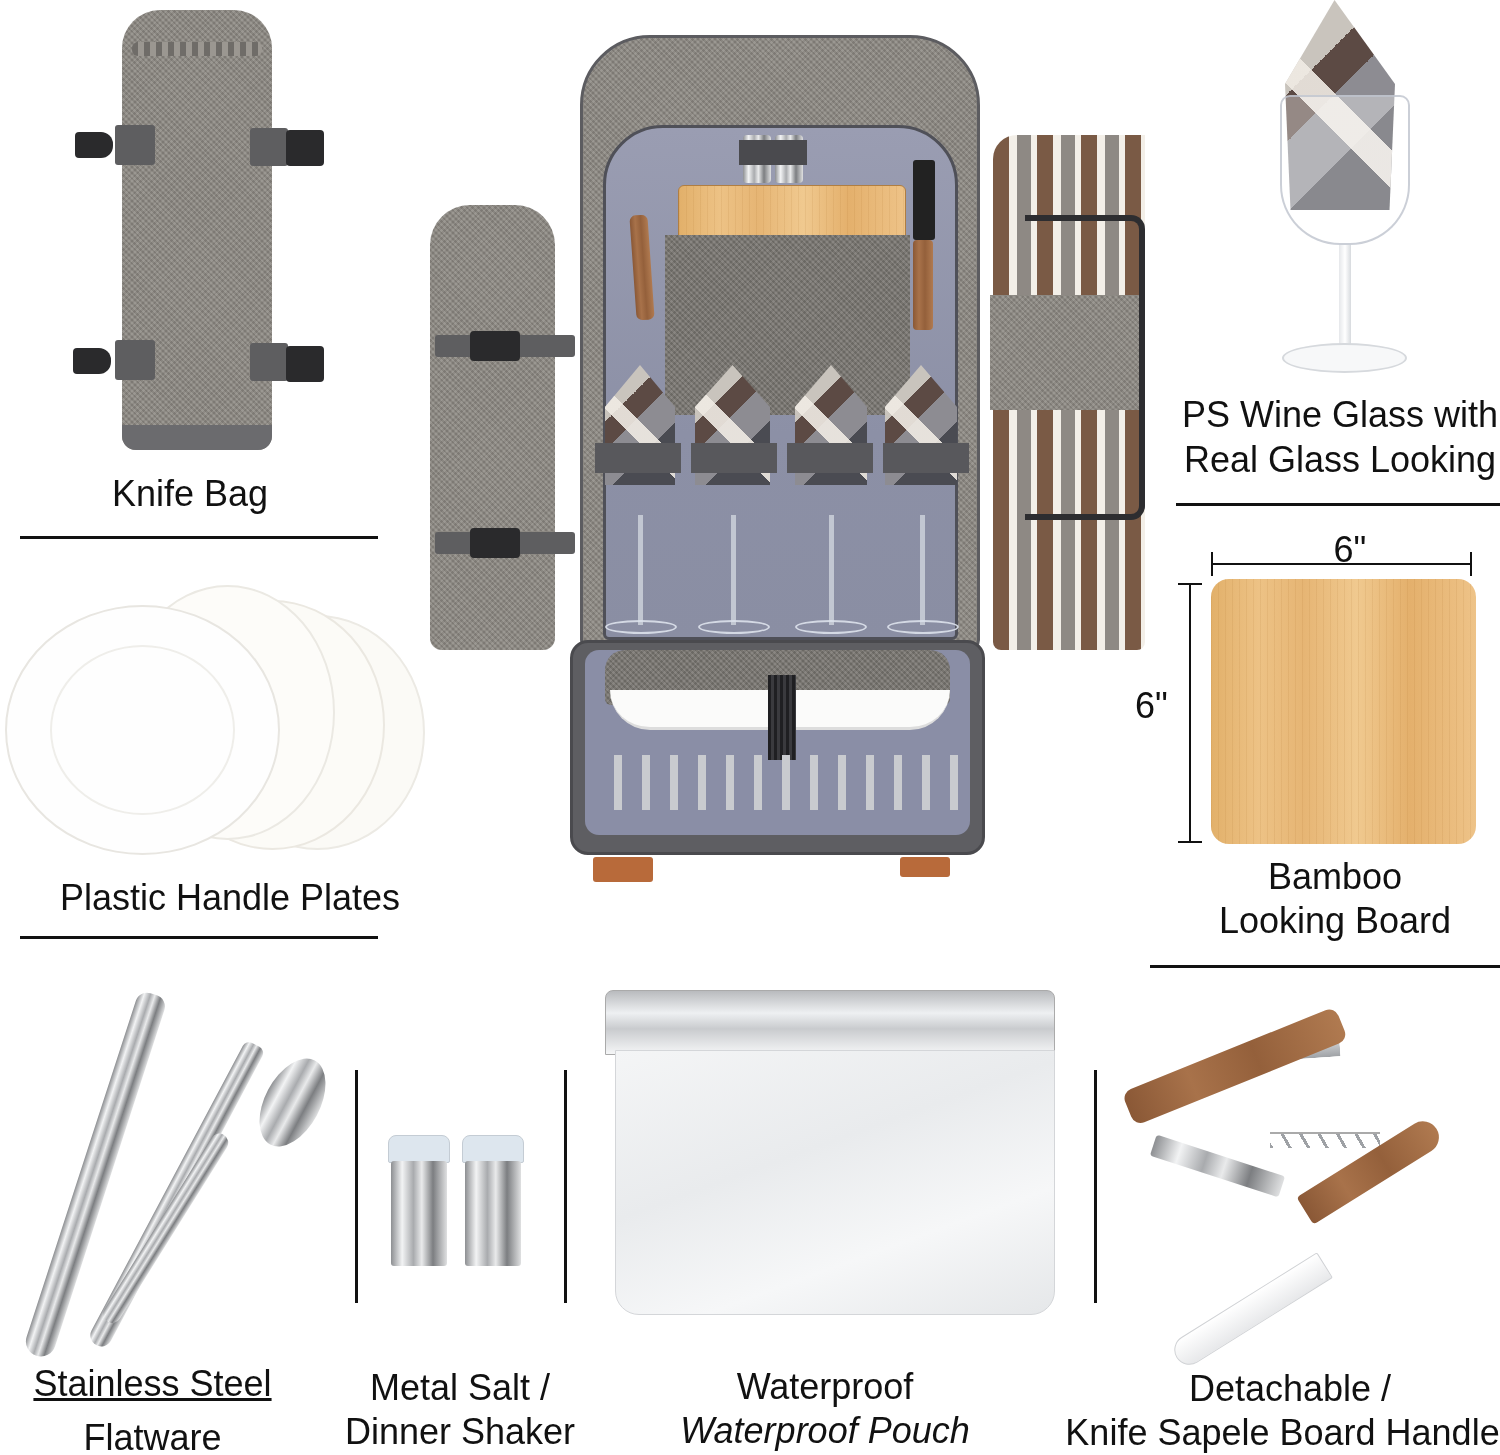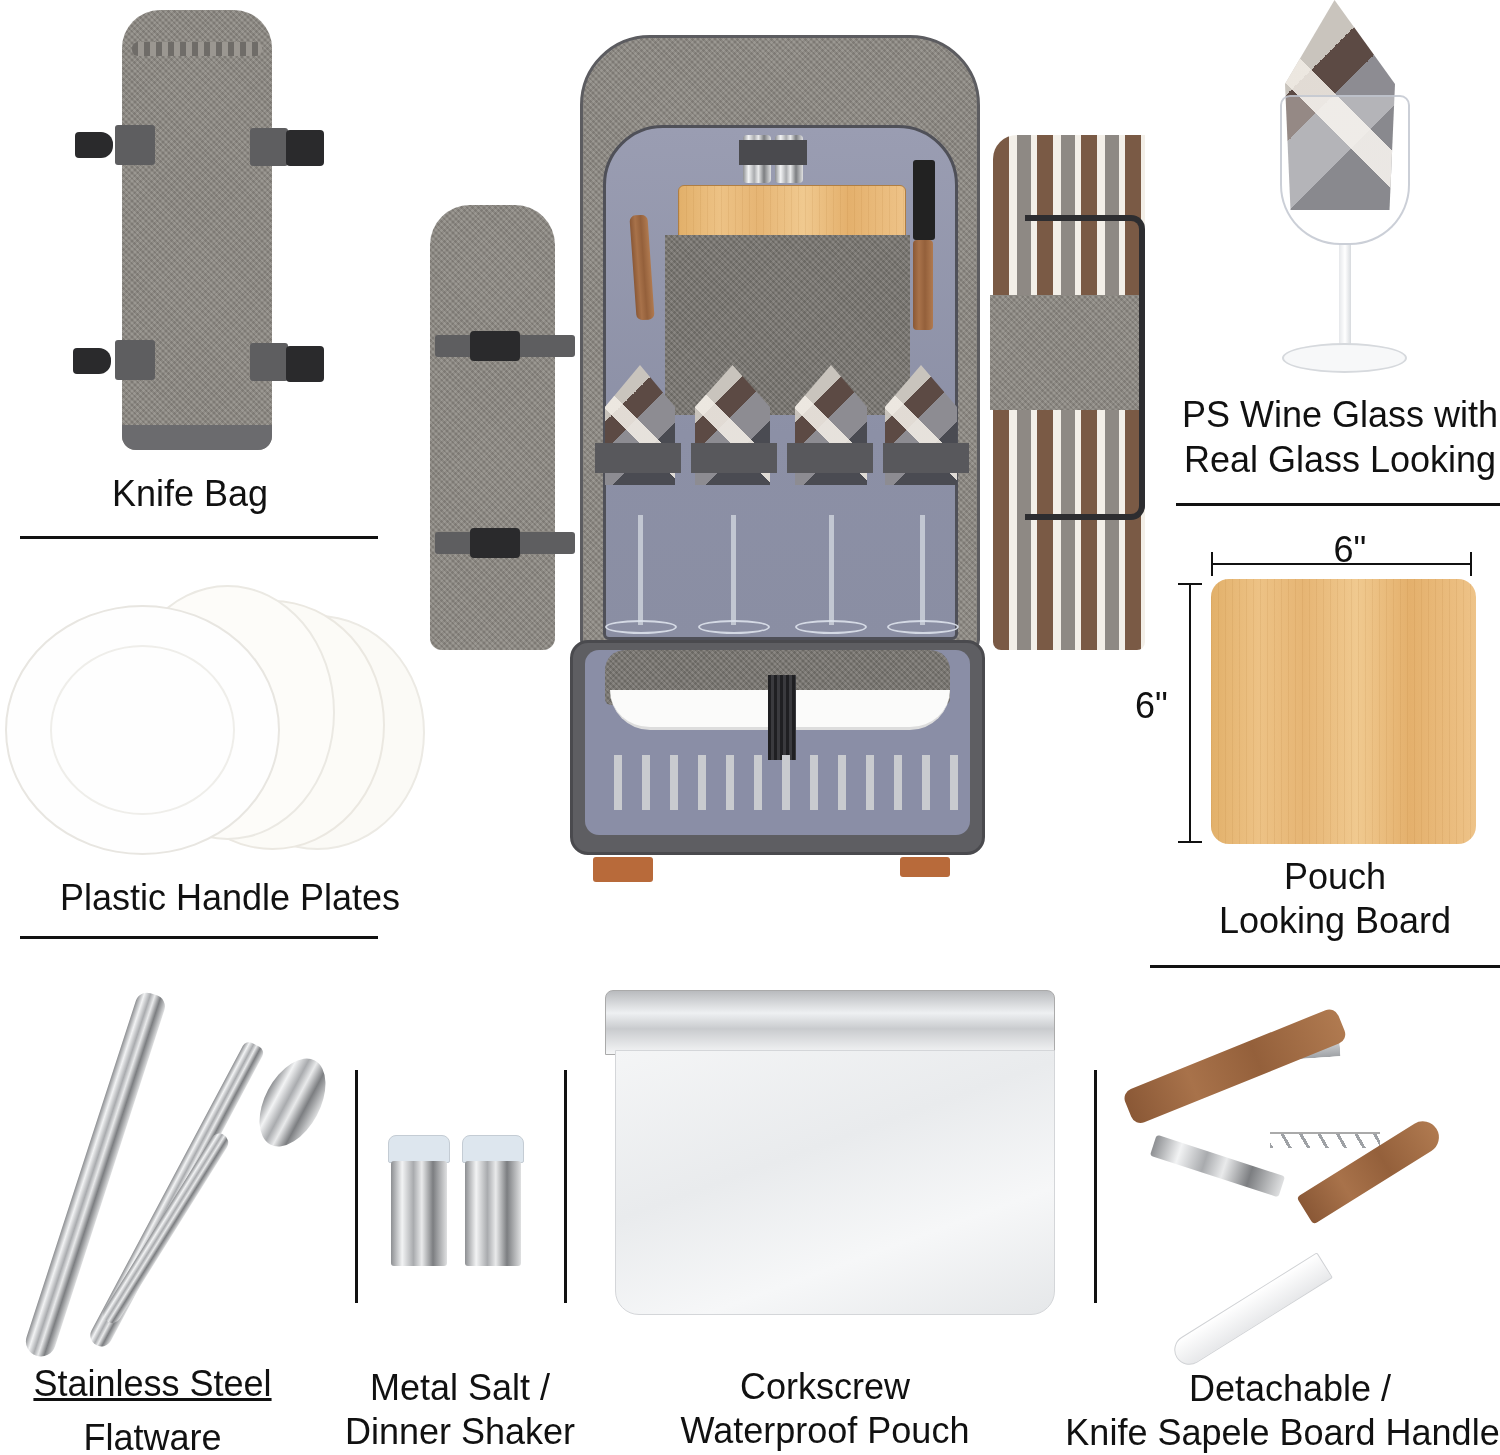--- a/index.html
+++ b/index.html
@@ -128,21 +128,21 @@
 <div class="abs" style="left:1211px; top:552px; width:2px; height:24px; background:#111;"></div>
 <div class="abs" style="left:1470px; top:552px; width:2px; height:24px; background:#111;"></div>
 
 <div class="label" style="left:1135px; top:684px; width:70px; text-align:left;">6"</div>
 <div class="abs" style="left:1189px; top:584px; width:2px; height:258px; background:#111;"></div>
 <div class="abs" style="left:1178px; top:583px; width:24px; height:2px; background:#111;"></div>
 <div class="abs" style="left:1178px; top:841px; width:24px; height:2px; background:#111;"></div>
 
 <div class="abs bamboo" style="left:1211px; top:579px; width:265px; height:265px; border-radius:18px;"></div>
 
-<div class="label" style="left:1180px; top:855px; width:310px;">Pouch</div>
+<div class="label" style="left:1180px; top:855px; width:310px;">Bamboo</div>
 <div class="label" style="left:1180px; top:899px; width:310px;">Looking Board</div>
 <div class="rule-h" style="left:1150px; top:965px; width:350px;"></div>
 
 <div class="abs" style="left:15px; top:985px; width:330px; height:380px;">
 
   <div class="abs metal" style="left:65px; top:0; width:30px; height:380px; border-radius:14px 14px 18px 18px; transform:rotate(18deg); transform-origin:50% 50%;"></div>
 
   <div class="abs metal" style="left:150px; top:40px; width:22px; height:340px; border-radius:10px 10px 16px 16px; transform:rotate(28deg); transform-origin:50% 50%;"></div>
 
   <div class="abs metal" style="left:250px; top:70px; width:55px; height:95px; border-radius:50%; transform:rotate(28deg);"></div>
@@ -163,22 +163,22 @@
 <div class="label" style="left:315px; top:1410px; width:290px;">Dinner Shaker</div>
 
 <div class="rule-v" style="left:564px; top:1070px; height:233px;"></div>
 
 <div class="abs" style="left:605px; top:990px; width:460px; height:330px;">
   <div class="abs" style="left:0; top:0; width:450px; height:65px; border-radius:8px 8px 0 0;
        background:linear-gradient(180deg,#b9bbbe 0%,#eef0f2 35%,#c9cbce 60%,#f5f6f7 100%); border:1px solid #aaa;"></div>
   <div class="abs" style="left:10px; top:60px; width:440px; height:265px; border-radius:0 0 24px 24px;
        background:linear-gradient(160deg,#f4f5f6 0%,#e9ebed 40%,#f6f7f8 70%,#e5e7e9 100%); border:1px solid #d4d6d9;"></div>
 </div>
-<div class="label" style="left:660px; top:1365px; width:330px;">Corkscrew</div>
-<div class="label" style="left:660px; top:1409px; width:330px;">Waterproof Pouch</div>
+<div class="label" style="left:660px; top:1365px; width:330px;">Waterproof</div>
+<div class="label" style="left:660px; top:1409px; width:330px;font-style:italic;">Waterproof Pouch</div>
 
 <div class="rule-v" style="left:1094px; top:1070px; height:233px;"></div>
 
 <div class="abs" style="left:1130px; top:1035px; width:350px; height:300px;">
   <div class="abs" style="left:100px; top:5px; width:110px; height:20px; background:linear-gradient(180deg,#dfe1e3,#9fa2a6); clip-path:polygon(0 60%,100% 0,100% 100%,5% 100%); transform:rotate(-4deg);"></div>
   <div class="abs wood" style="left:5px; top:55px; width:230px; height:36px; border-radius:10px; transform:rotate(-22deg); transform-origin:0 100%;"></div>
   <div class="abs metal" style="left:20px; top:120px; width:135px; height:22px; border-radius:3px; transform:rotate(18deg);"></div>
   <div class="abs" style="left:140px; top:97px; width:110px; height:16px; background:repeating-linear-gradient(60deg,#9ea1a5 0 3px,transparent 3px 16px); border-top:2px solid #aaa;"></div>
   <div class="abs wood" style="left:175px; top:160px; width:155px; height:32px; border-radius:4px 16px 16px 4px; transform:rotate(-32deg); transform-origin:0 50%;"></div>
   <div class="abs" style="left:20px; top:215px; width:175px; height:30px; background:linear-gradient(180deg,#fff,#e7e8ea); border:1px solid #d0d2d5; border-radius:16px 2px 2px 16px; transform:rotate(-32deg); transform-origin:100% 50%;"></div>

